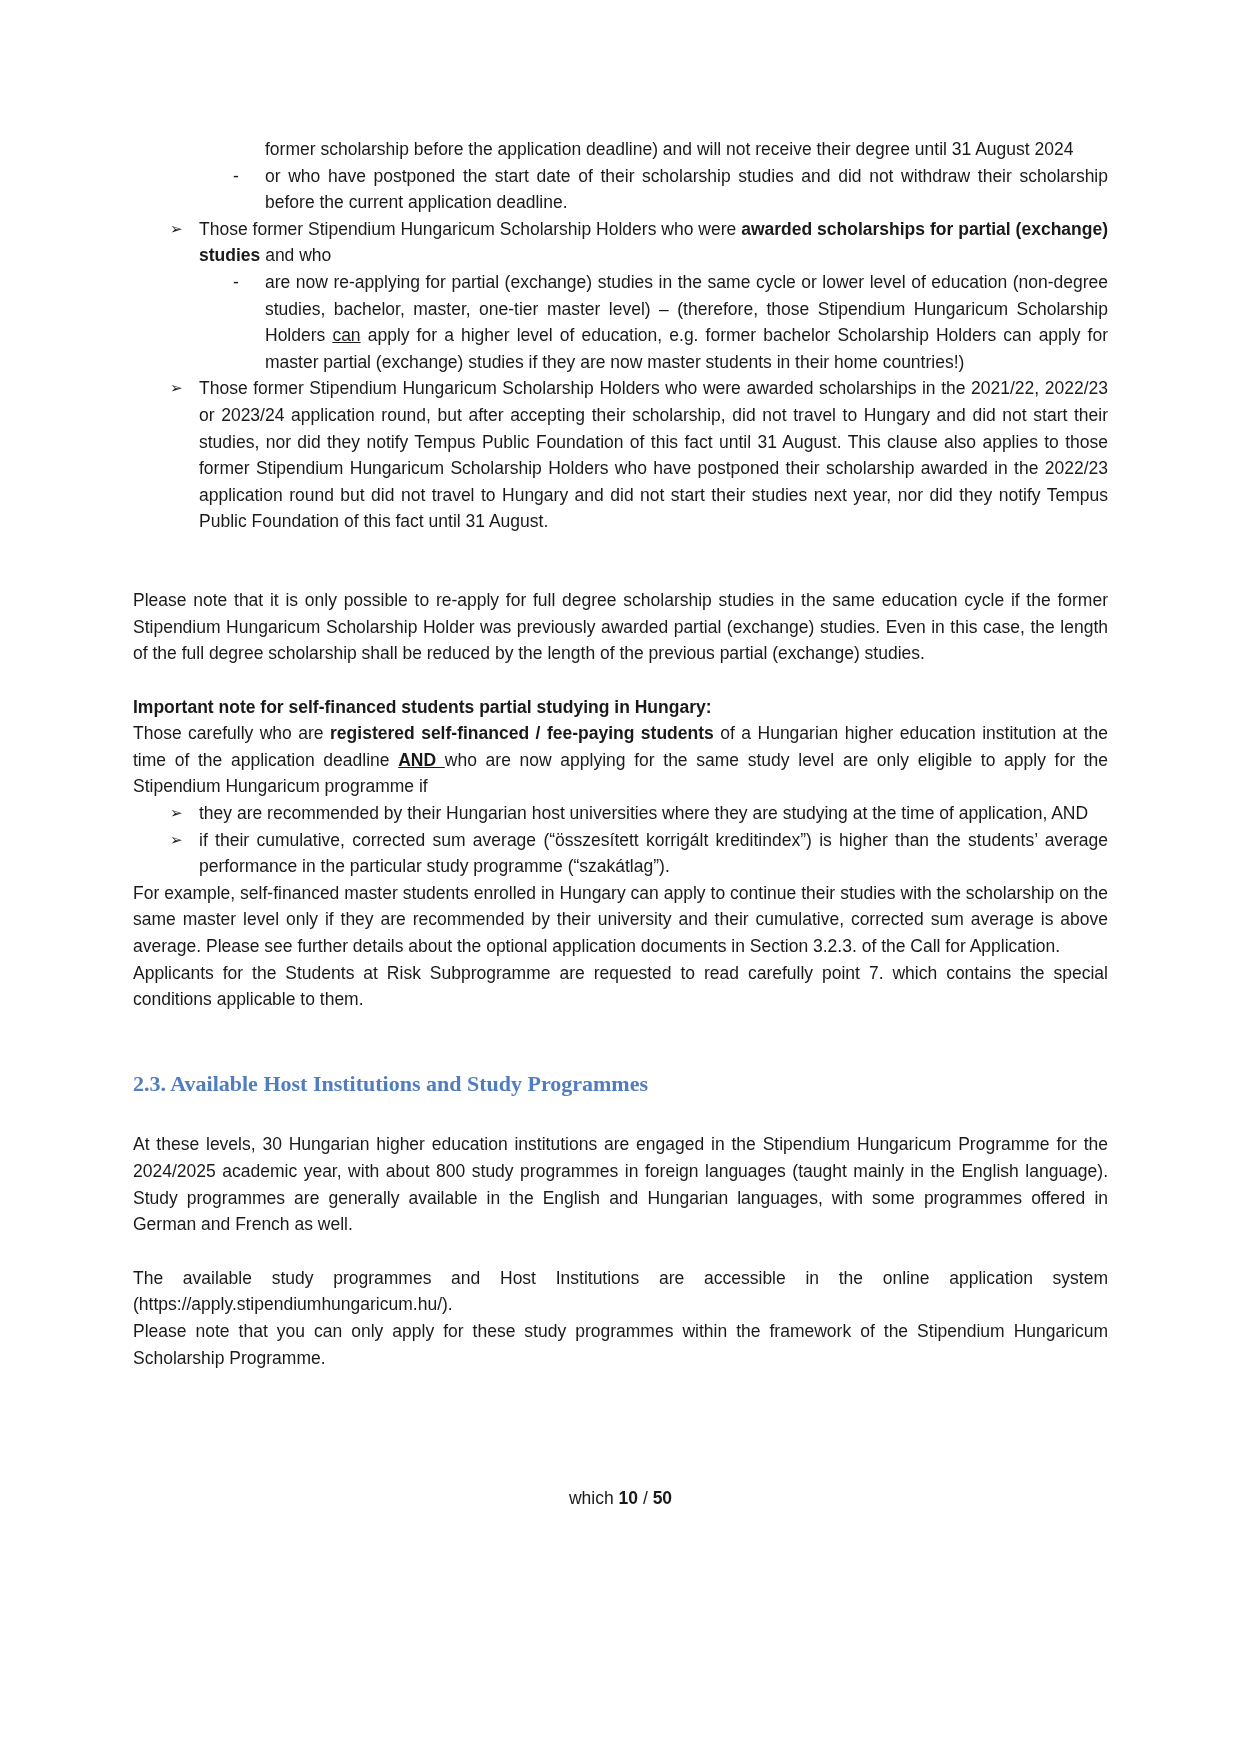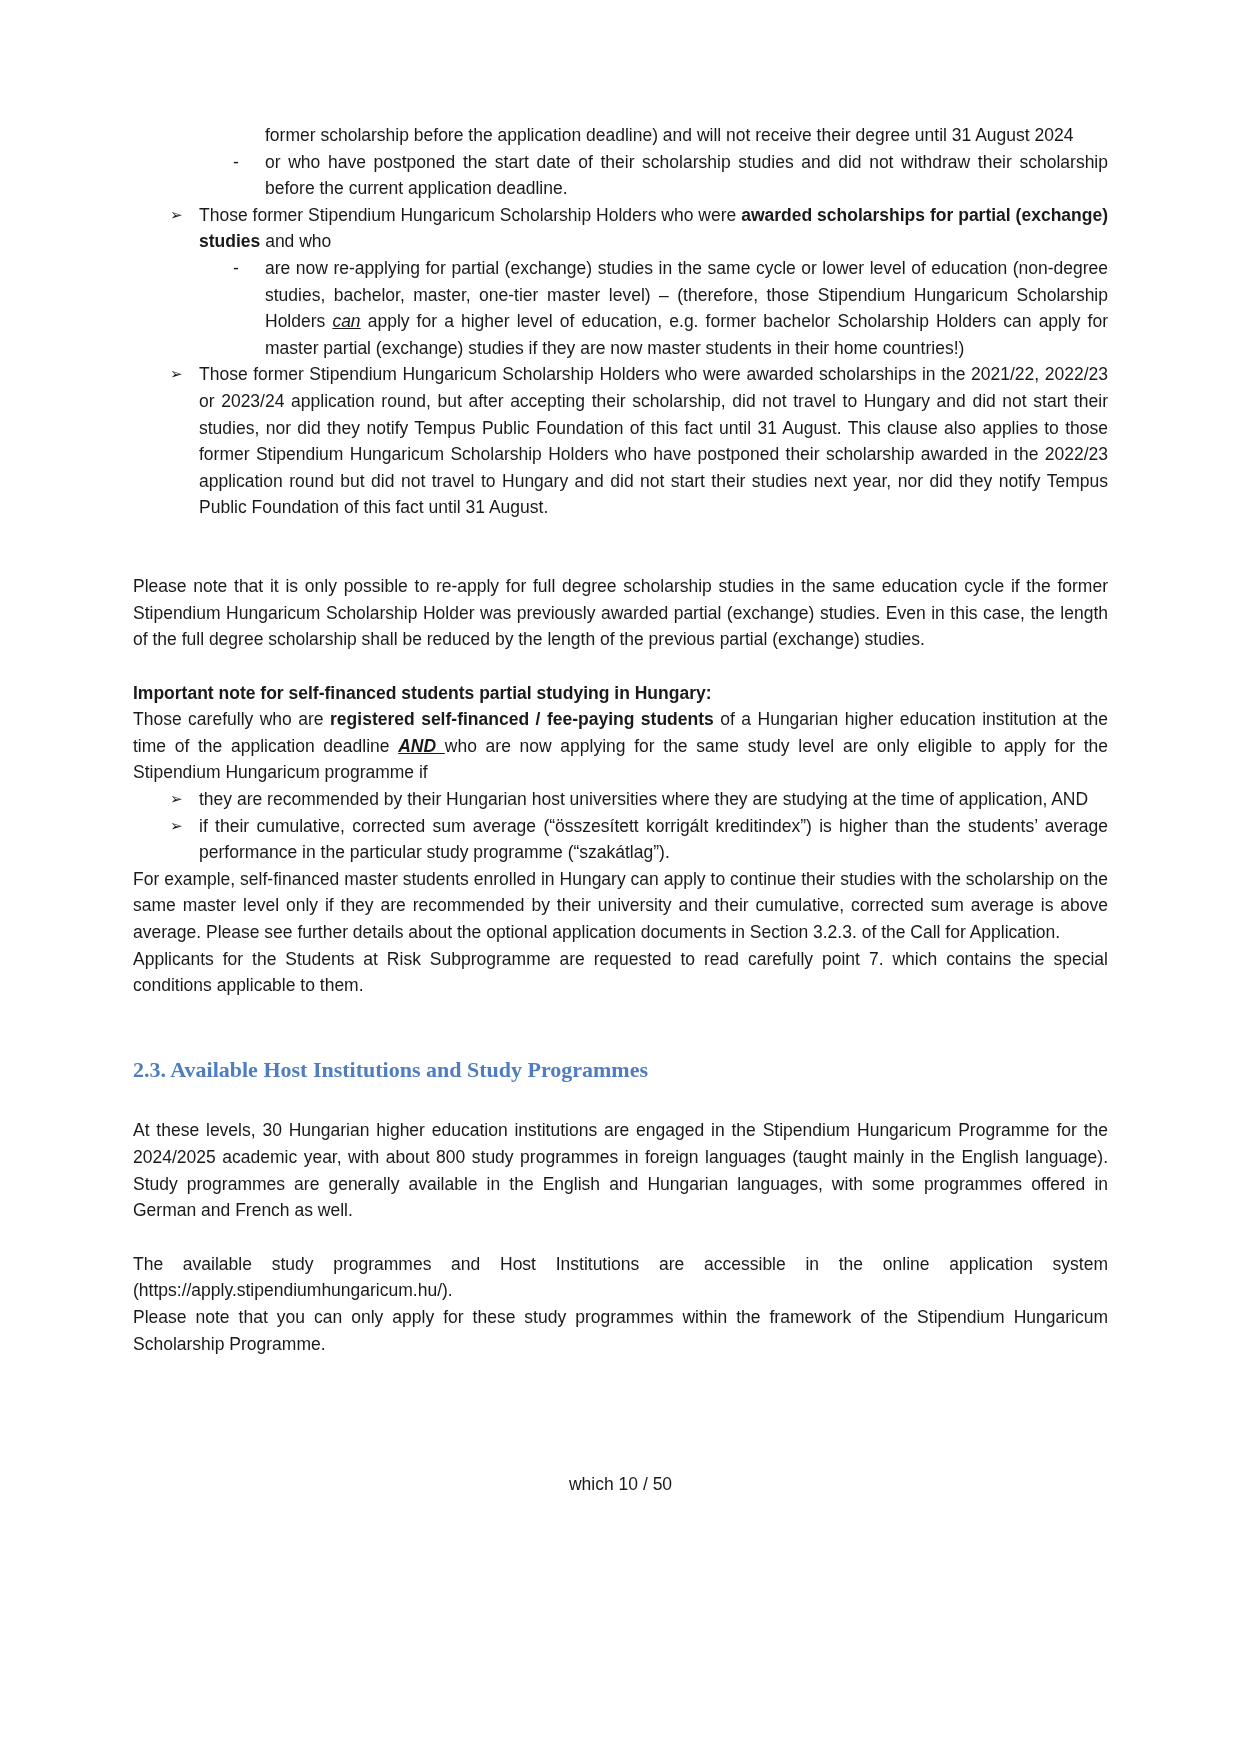--- a/index.html
+++ b/index.html
@@ -4,21 +4,21 @@
 <style>
   html, body {
     margin: 0;
     padding: 0;
     background: #ffffff;
   }
   .page {
     position: relative;
     width: 1241px;
     height: 1541px;
-    margin: 0 auto;
+    margin: 14px auto;
     background: var(--page-bg, #ffffff);
     font-family: "Liberation Sans", sans-serif;
     color: var(--text-color, #1a1a1a);
     overflow: hidden;
   }
   .content {
     padding: 122px 133px 0 133px;
     font-size: 17.5px;
     line-height: 26.6px;
   }
@@ -61,22 +61,22 @@
     text-align: left;
   }
   .footer {
     position: absolute;
     left: 0;
     right: 0;
     bottom: 46px;
     text-align: center;
     font-size: 17.5px;
   }
-  .footer b { font-weight: 400; }
-  .u { text-decoration: underline; font-style: italic; }
+  .footer b { font-weight: 700; }
+  .u { text-decoration: underline; }
   .b { font-weight: 700; }
 </style>
 </head>
 <body>
 
 <div class="page">
   <div class="content">
       <div class="block dash-cont">
         <p class="runs"><span>former scholarship before the application deadline) and will not receive their degree until 31 August 2024</span></p>
       </div>

